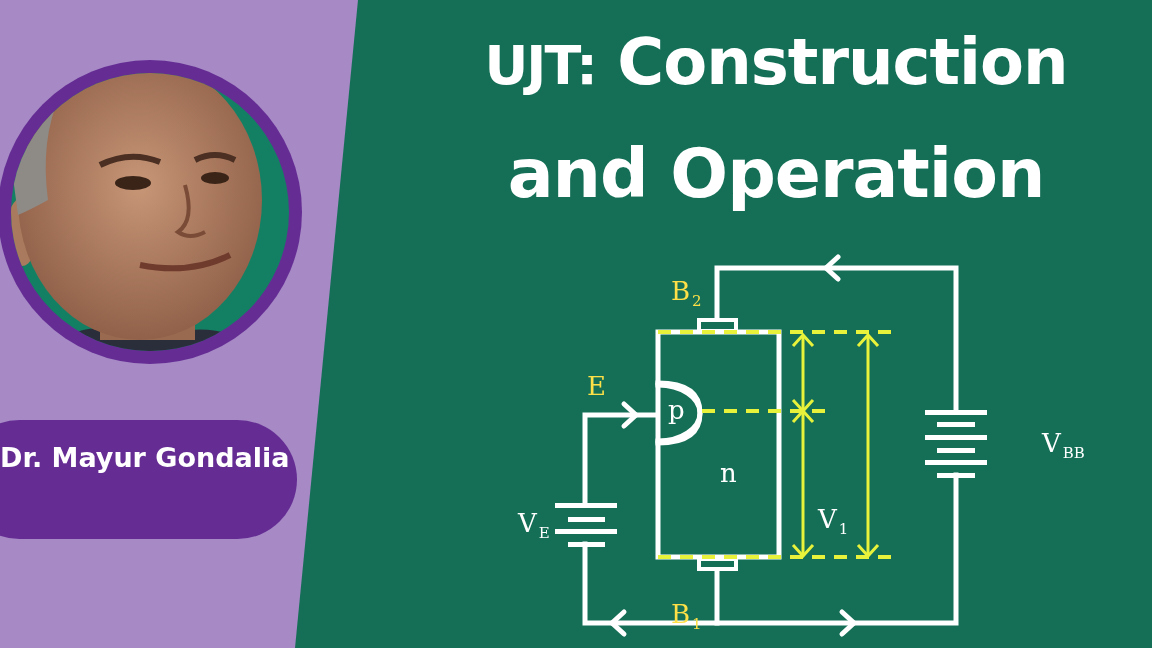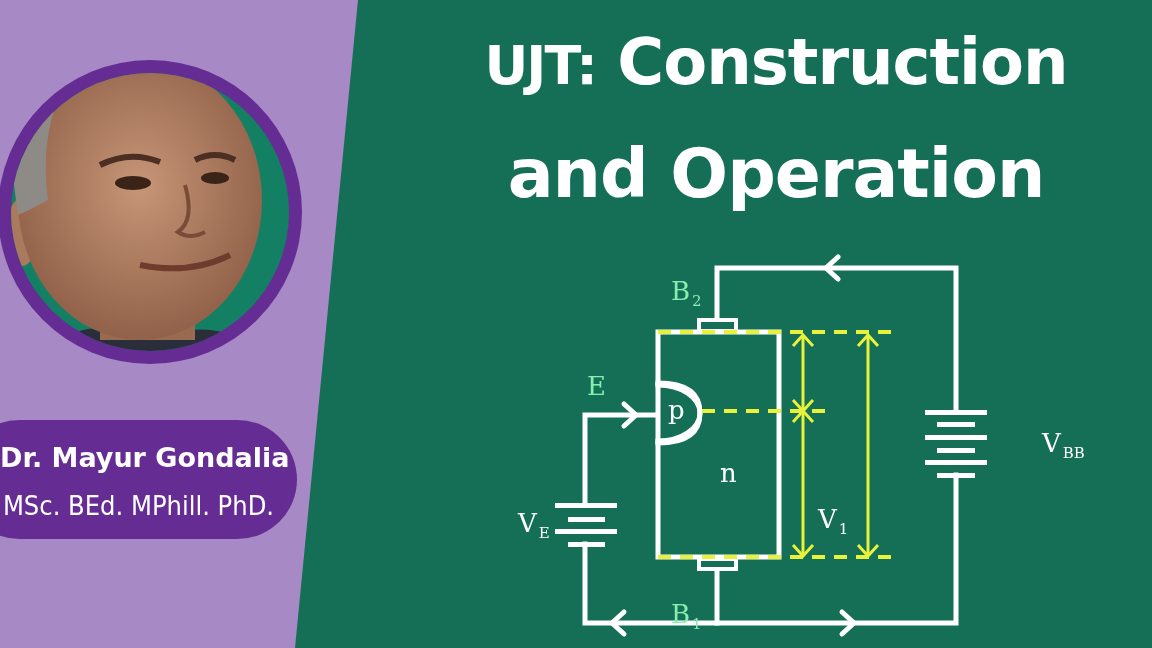--- a/index.html
+++ b/index.html
@@ -7,21 +7,21 @@
   .bg-svg { position: absolute; left: 0; top: 0; }
   .title { position: absolute; left: 400px; top: 10px; width: 752px; text-align: center; color: #ffffff; font-family: "DejaVu Sans", sans-serif; font-weight: bold; line-height: 1; }
   .title-line1 { position: absolute; left: 0; width: 752px; top: 20px; font-size: 64px; letter-spacing: -1px; white-space: nowrap; }
   .title-line1 .big { font-size: 54px; letter-spacing: -2px; }
   .title-line2 { position: absolute; left: 0; width: 752px; top: 130px; font-size: 68px; letter-spacing: -1px; white-space: nowrap; }
   .name-pill { position: absolute; left: -40px; top: 420px; width: 337px; height: 119px; border-radius: 60px; background: #652d94; color: #ffffff; }
   .name-pill .line1 { position: absolute; left: 40px; right: 20px; top: 22px; text-align: center; font-family: "DejaVu Sans", sans-serif; font-weight: bold; font-size: 27px; letter-spacing: 0px; white-space: nowrap; padding-left: 0; }
   .name-pill .line2 { position: absolute; left: 40px; right: 20px; top: 70px; text-align: center; font-family: "DejaVu Sans Condensed", "DejaVu Sans", sans-serif; font-size: 27px; white-space: nowrap; }
   .dlabel { position: absolute; font-family: "DejaVu Serif", serif; font-size: 26px; line-height: 1; white-space: nowrap; }
   .dlabel sub { font-size: 15px; vertical-align: -6px; margin-left: 2px; }
-  .yellow { color: #86efac; }
+  .yellow { color: #fde047; }
   .white { color: #ffffff; }
 </style>
 </head>
 <body>
 
 <svg class="bg-svg" width="1152" height="648">
   <rect x="0" y="0" width="1152" height="648" fill="#146f56"></rect>
   <polygon points="0,0 358,0 295,648 0,648" fill="#a689c5"></polygon>
 
   <circle cx="150" cy="212" r="152" fill="#652d94"></circle>
@@ -60,21 +60,20 @@
   </g>
 </svg>
 
 <div class="title">
   <div class="title-line1"><span class="big">UJT:</span><span> Construction</span></div>
   <div class="title-line2">and Operation</div>
 </div>
 
 <div class="name-pill">
   <div class="line1">Dr. Mayur Gondalia</div>
-  <div class="line2">MSc. BEd. MPhill. PhD.</div>
 </div>
 
 <svg class="bg-svg" width="1152" height="648">
   <g stroke="#ffffff" stroke-width="5" fill="none" stroke-linecap="square">
 
     <polyline points="717,318 717,268 956,268 956,412"></polyline>
 
     <polyline points="838,257 826,268 838,279" stroke-linecap="round"></polyline>
 
     <polyline points="956,475 956,623 585,623 585,544"></polyline>

